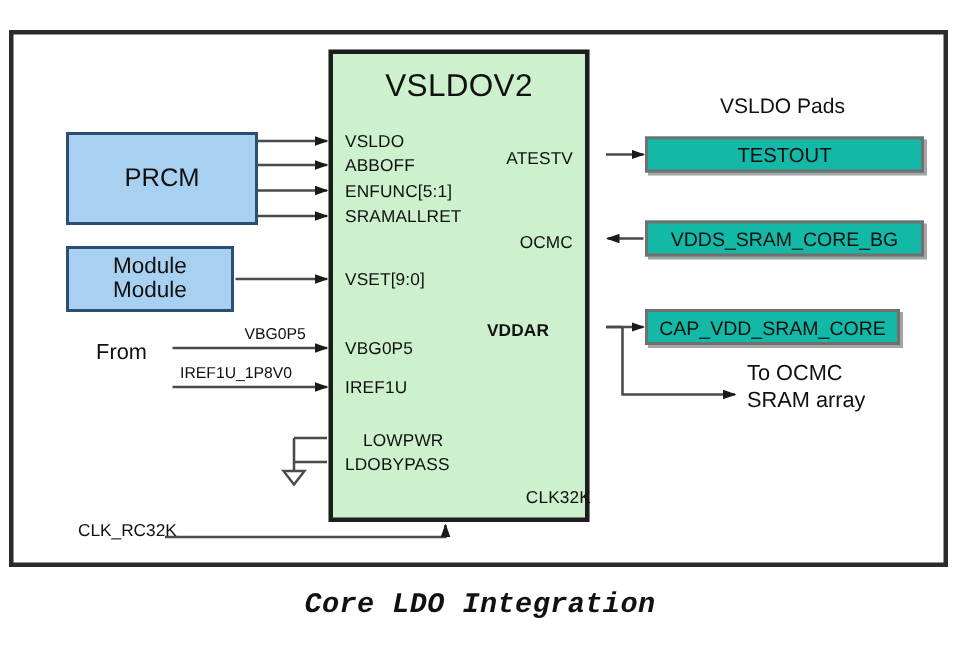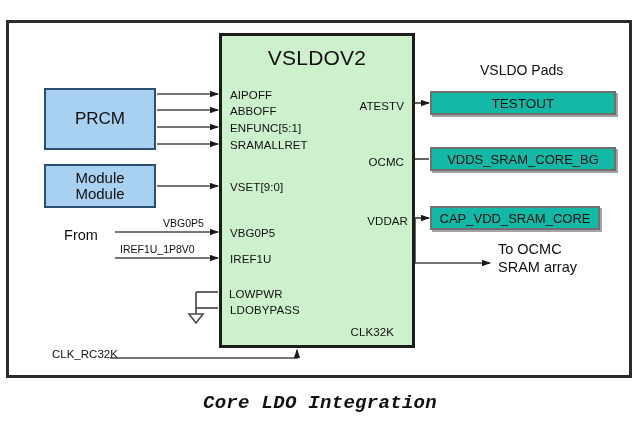--- a/index.html
+++ b/index.html
@@ -26,21 +26,21 @@
     height: 358px;
     border: 3px solid #2b2b2b;
     box-sizing: border-box;
     background: #ffffff;
   }
   
   #vsldo-block {
     position: absolute;
     left: 219px;
     top: 33px;
-    width: 196px;
+    width: 174px;
     height: 315px;
     background: #cdf0cd;
     border: 3px solid #1d1d1d;
     box-sizing: border-box;
   }
   #vsldo-title {
     position: absolute;
     left: 0;
     top: 10px;
     width: 100%;
@@ -66,21 +66,21 @@
     border: 2px solid #2b4f73;
     box-sizing: border-box;
     display: flex;
     align-items: center;
     justify-content: center;
     text-align: center;
     font-size: 17px;
     color: #101010;
     line-height: 1.08;
   }
-  #prcm-block { left: 44px; top: 88px; width: 112px; height: 62px; }
+  #prcm-block { left: 44px; top: 88px; width: 128px; height: 62px; }
   #control-module-block { left: 44px; top: 164px; width: 112px; height: 44px; font-size: 15px; }
 
   
   .pad-block {
     position: absolute;
     background: #14b8a6;
     border: 2px solid #707070;
     box-sizing: border-box;
     display: flex;
     align-items: center;
@@ -182,34 +182,34 @@
     </g>
 
     <g stroke="#4a4a4a" stroke-width="1.6" fill="none">
       <path d="M189,314 L203,314 L196,323 z"></path>
     </g>
   </svg>
 
   <div id="vsldo-block">
     <div id="vsldo-title">VSLDOV2</div>
 
-    <div class="pin-label pin-left" style="left:8px;  top:53px;">AIPOFF</div>
+    <div class="pin-label pin-left" style="left:8px;  top:53px;">VSLDO</div>
     <div class="pin-label pin-left" style="left:8px;  top:69px;">ABBOFF</div>
     <div class="pin-label pin-left" style="left:8px;  top:86px;">ENFUNC[5:1]</div>
     <div class="pin-label pin-left" style="left:8px;  top:103px;">SRAMALLRET</div>
     <div class="pin-label pin-left" style="left:8px;  top:145px;">VSET[9:0]</div>
     <div class="pin-label pin-left" style="left:8px;  top:191px;">VBG0P5</div>
     <div class="pin-label pin-left" style="left:8px;  top:217px;">IREF1U</div>
-    <div class="pin-label pin-left" style="left:7px;  top:252px;">LOWPWR</div>
+    <div class="pin-label pin-left" style="left:20px;  top:252px;">LOWPWR</div>
     <div class="pin-label pin-left" style="left:8px;  top:268px;">LDOBYPASS</div>
     <div class="pin-label" style="left:0; top:290px; width:172px; text-align:right;">CLK32K</div>
 
     <div class="pin-label pin-right" style="right:8px; top:64px;">ATESTV</div>
     <div class="pin-label pin-right" style="right:8px; top:120px;">OCMC</div>
-    <div class="pin-label pin-right" style="right:4px; top:179px;">VDDAR</div>
+    <div class="pin-label pin-right" style="right:24px; top:179px;font-weight:bold;">VDDAR</div>
   </div>
 
   <div class="blue-block" id="prcm-block">
     <span>PRCM</span>
   </div>
 
   <div class="blue-block" id="control-module-block">
     <span>
       <span>Module</span><br>
       <span>Module</span>

